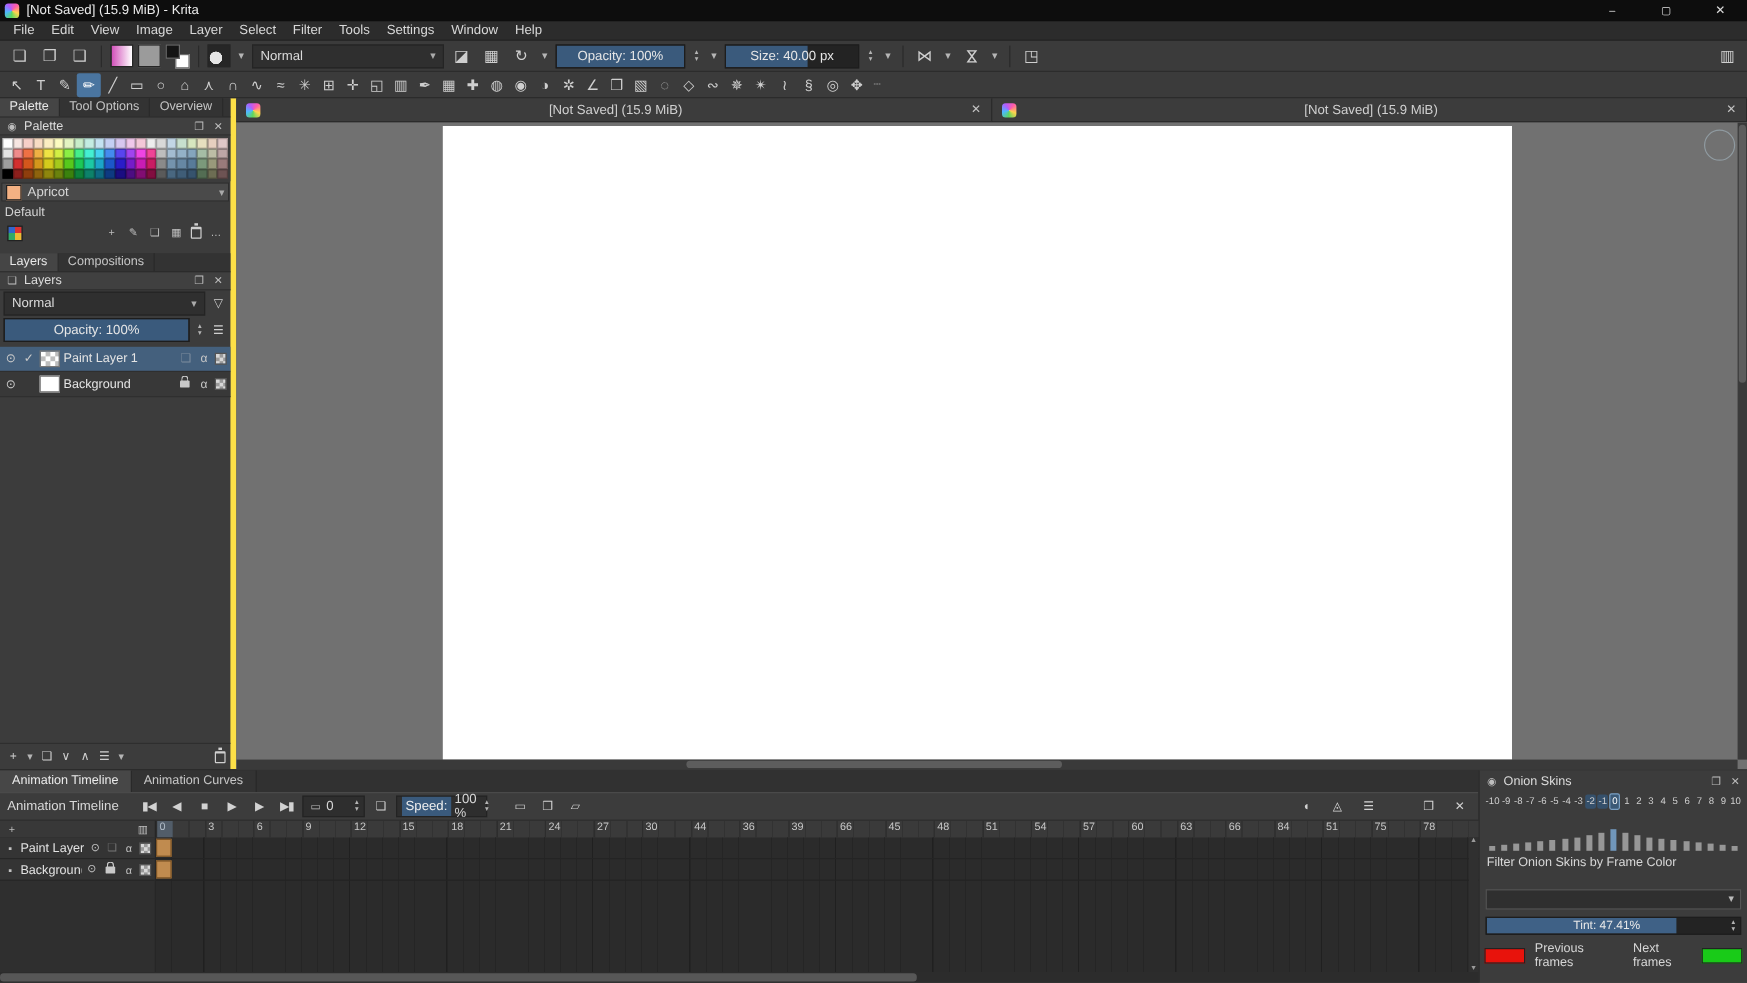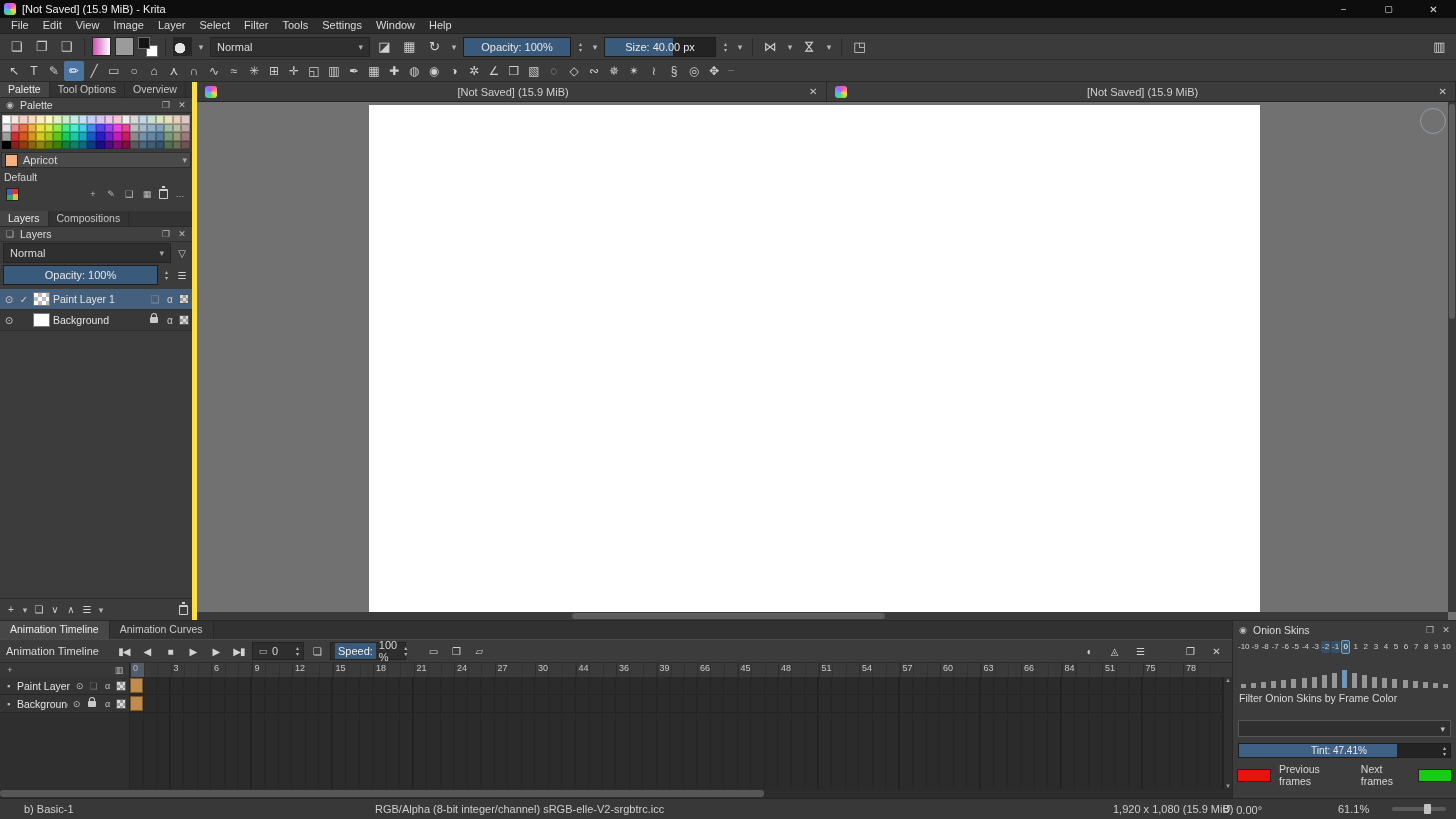--- a/index.html
+++ b/index.html
@@ -681,26 +681,13 @@
       <div class="on-frames">
         <span class="color-swatch" id="prev-swatch" style="background: rgb(232, 19, 12);"></span>
         <span>Previous frames</span>
         <span class="gap"></span>
         <span>Next frames</span>
         <span class="color-swatch" id="next-swatch" style="background: rgb(25, 203, 24);"></span>
       </div>
     </div>
   </div>
 
-  <div class="statusbar">
-    <span class="sb sb-preset">b) Basic-1</span>
-    <span class="sb sb-profile">RGB/Alpha (8-bit integer/channel)  sRGB-elle-V2-srgbtrc.icc</span>
-    <span class="sb sb-size">1,920 x 1,080 (15.9 MiB)</span>
-    <span class="sb sb-rot">
-      <span>↺</span>
-      <span>0.00°</span>
-    </span>
-    <span class="sb sb-zoom-pct">61.1%</span>
-    <span class="sb sb-zoom-slider">
-        <span class="handle"></span>
-      </span>
-  </div>
 </div>
 
 </body></html>

